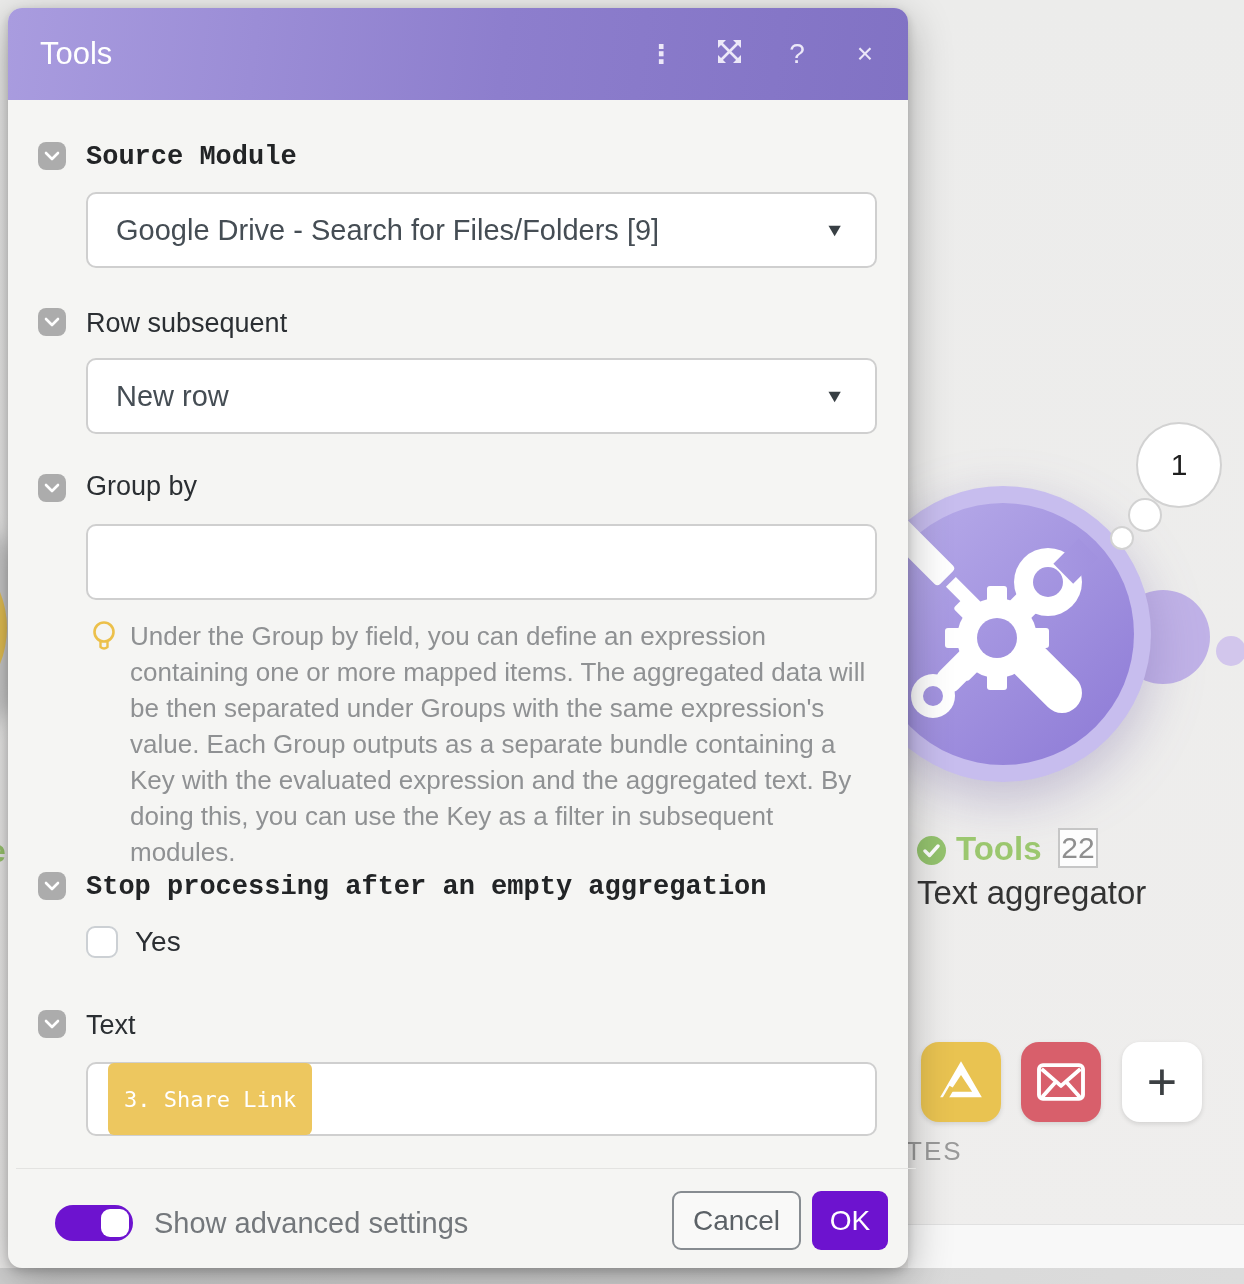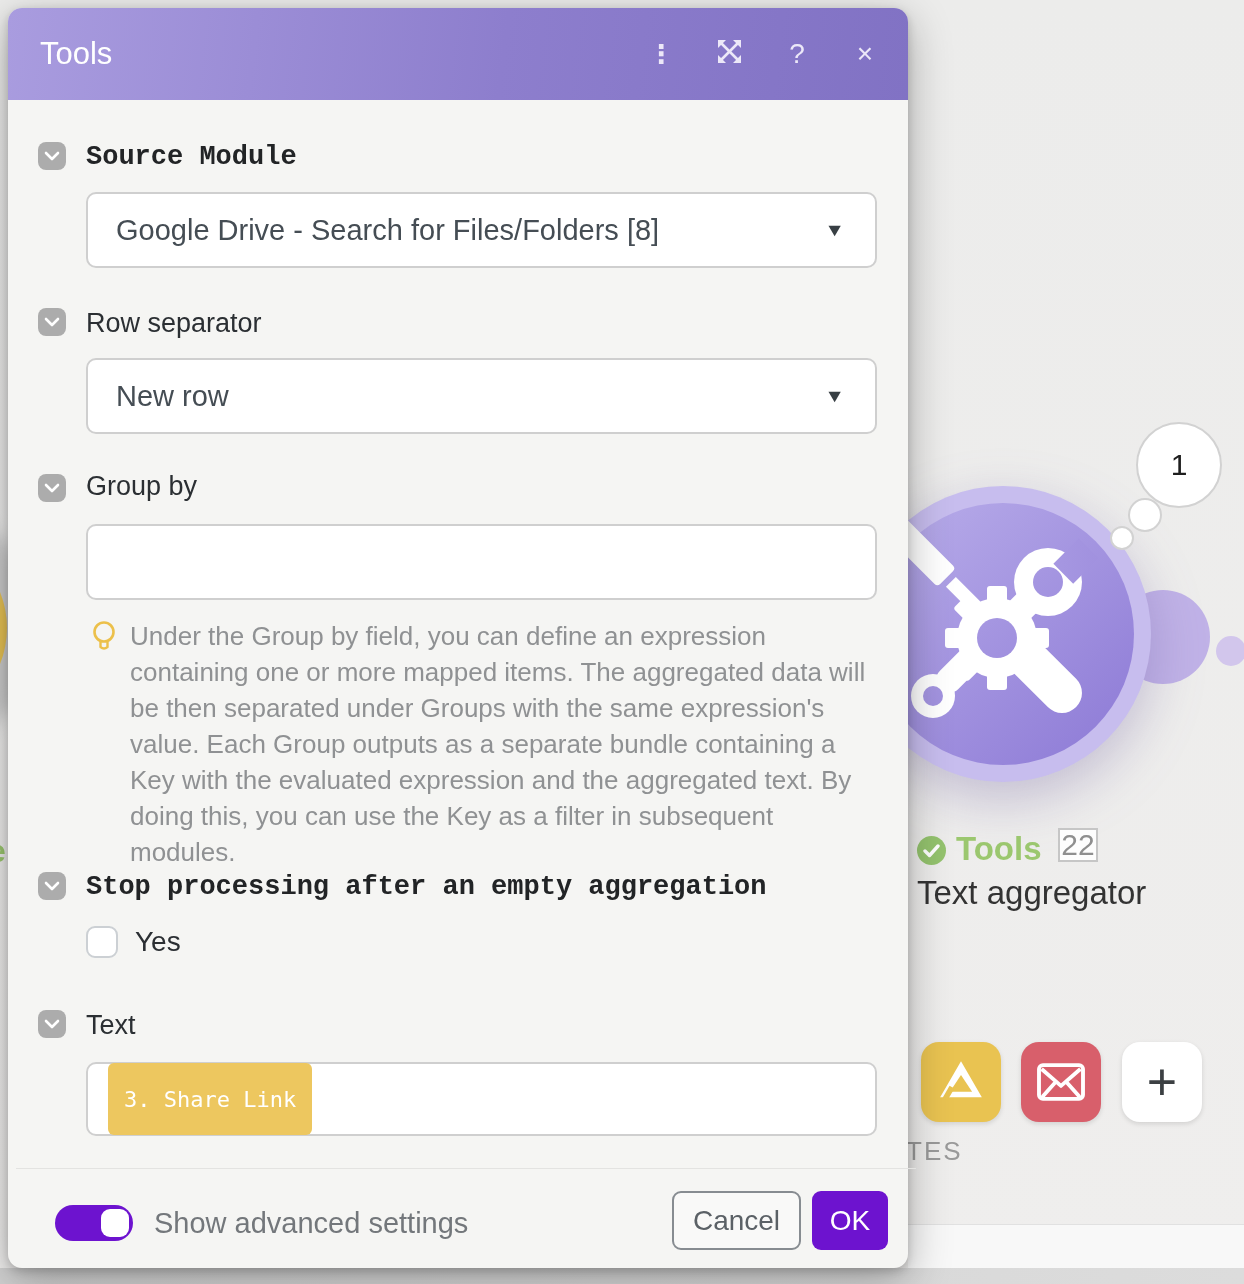--- a/index.html
+++ b/index.html
@@ -29,21 +29,21 @@
               filter:drop-shadow(0 18px 26px rgba(95,78,150,.30));}
   .bubble{background:#fff;border:2px solid #d2d2d2;border-radius:50%;}
   .bubble-sm{left:1110px;top:526px;width:20px;height:20px;}
   .bubble-md{left:1128px;top:498px;width:30px;height:30px;}
   .bubble-lg{left:1136px;top:422px;width:82px;height:82px;display:flex;
              align-items:center;justify-content:center;font-size:30px;color:#1e1e1e;}
 
   .check-circle{left:917px;top:836px;width:29px;height:29px;border-radius:50%;
                 background:#94c36e;display:flex;align-items:center;justify-content:center;}
   .module-name{left:956px;top:830px;font-size:33px;font-weight:bold;color:#9bc76f;}
-  .module-badge{left:1058px;top:828px;width:40px;height:34px;background:#fdfdfd;
+  .module-badge{left:1058px;top:828px;width:40px;height:40px;background:#fdfdfd;
                 border:2px solid #c6c6c6;display:flex;align-items:center;
                 justify-content:center;font-size:30px;color:#8f8f8f;box-sizing:border-box;}
   .module-subtitle{left:917px;top:874px;font-size:33px;color:#333;}
 
   .tile{width:80px;height:80px;border-radius:18px;display:flex;align-items:center;
         justify-content:center;box-shadow:0 2px 5px rgba(0,0,0,.12);}
   .tile-drive{left:921px;top:1042px;background:#e9c351;}
   .tile-email{left:1021px;top:1042px;background:#d85f6b;}
   .tile-plus{left:1122px;top:1042px;background:#ffffff;font-size:52px;
              font-weight:300;color:#3c4043;line-height:0;}
@@ -206,30 +206,30 @@
       </span>
     </div>
 
     <div class="chev-box" style="top:134px">
       <svg width="16" height="10" viewBox="0 0 16 10">
           <polyline points="2,2 8,8 14,2" fill="none" stroke="#fff" stroke-width="2.6" stroke-linecap="round" stroke-linejoin="round"></polyline>
         </svg>
     </div>
     <div class="fld-label bold" style="top:134px">Source Module</div>
     <div class="box select" style="top:184px">
-      <span class="val">Google Drive - Search for Files/Folders [8]</span>
+      <span class="val">Google Drive - Search for Files/Folders [9]</span>
       <span class="caret">▼</span>
     </div>
 
     <div class="chev-box" style="top:300px">
       <svg width="16" height="10" viewBox="0 0 16 10">
           <polyline points="2,2 8,8 14,2" fill="none" stroke="#fff" stroke-width="2.6" stroke-linecap="round" stroke-linejoin="round"></polyline>
         </svg>
     </div>
-    <div class="fld-label" style="top:300px">Row separator</div>
+    <div class="fld-label" style="top:300px">Row subsequent</div>
     <div class="box select" style="top:350px">
       <span class="val">New row</span>
       <span class="caret">▼</span>
     </div>
 
     <div class="chev-box" style="top:466px">
       <svg width="16" height="10" viewBox="0 0 16 10">
           <polyline points="2,2 8,8 14,2" fill="none" stroke="#fff" stroke-width="2.6" stroke-linecap="round" stroke-linejoin="round"></polyline>
         </svg>
     </div>

